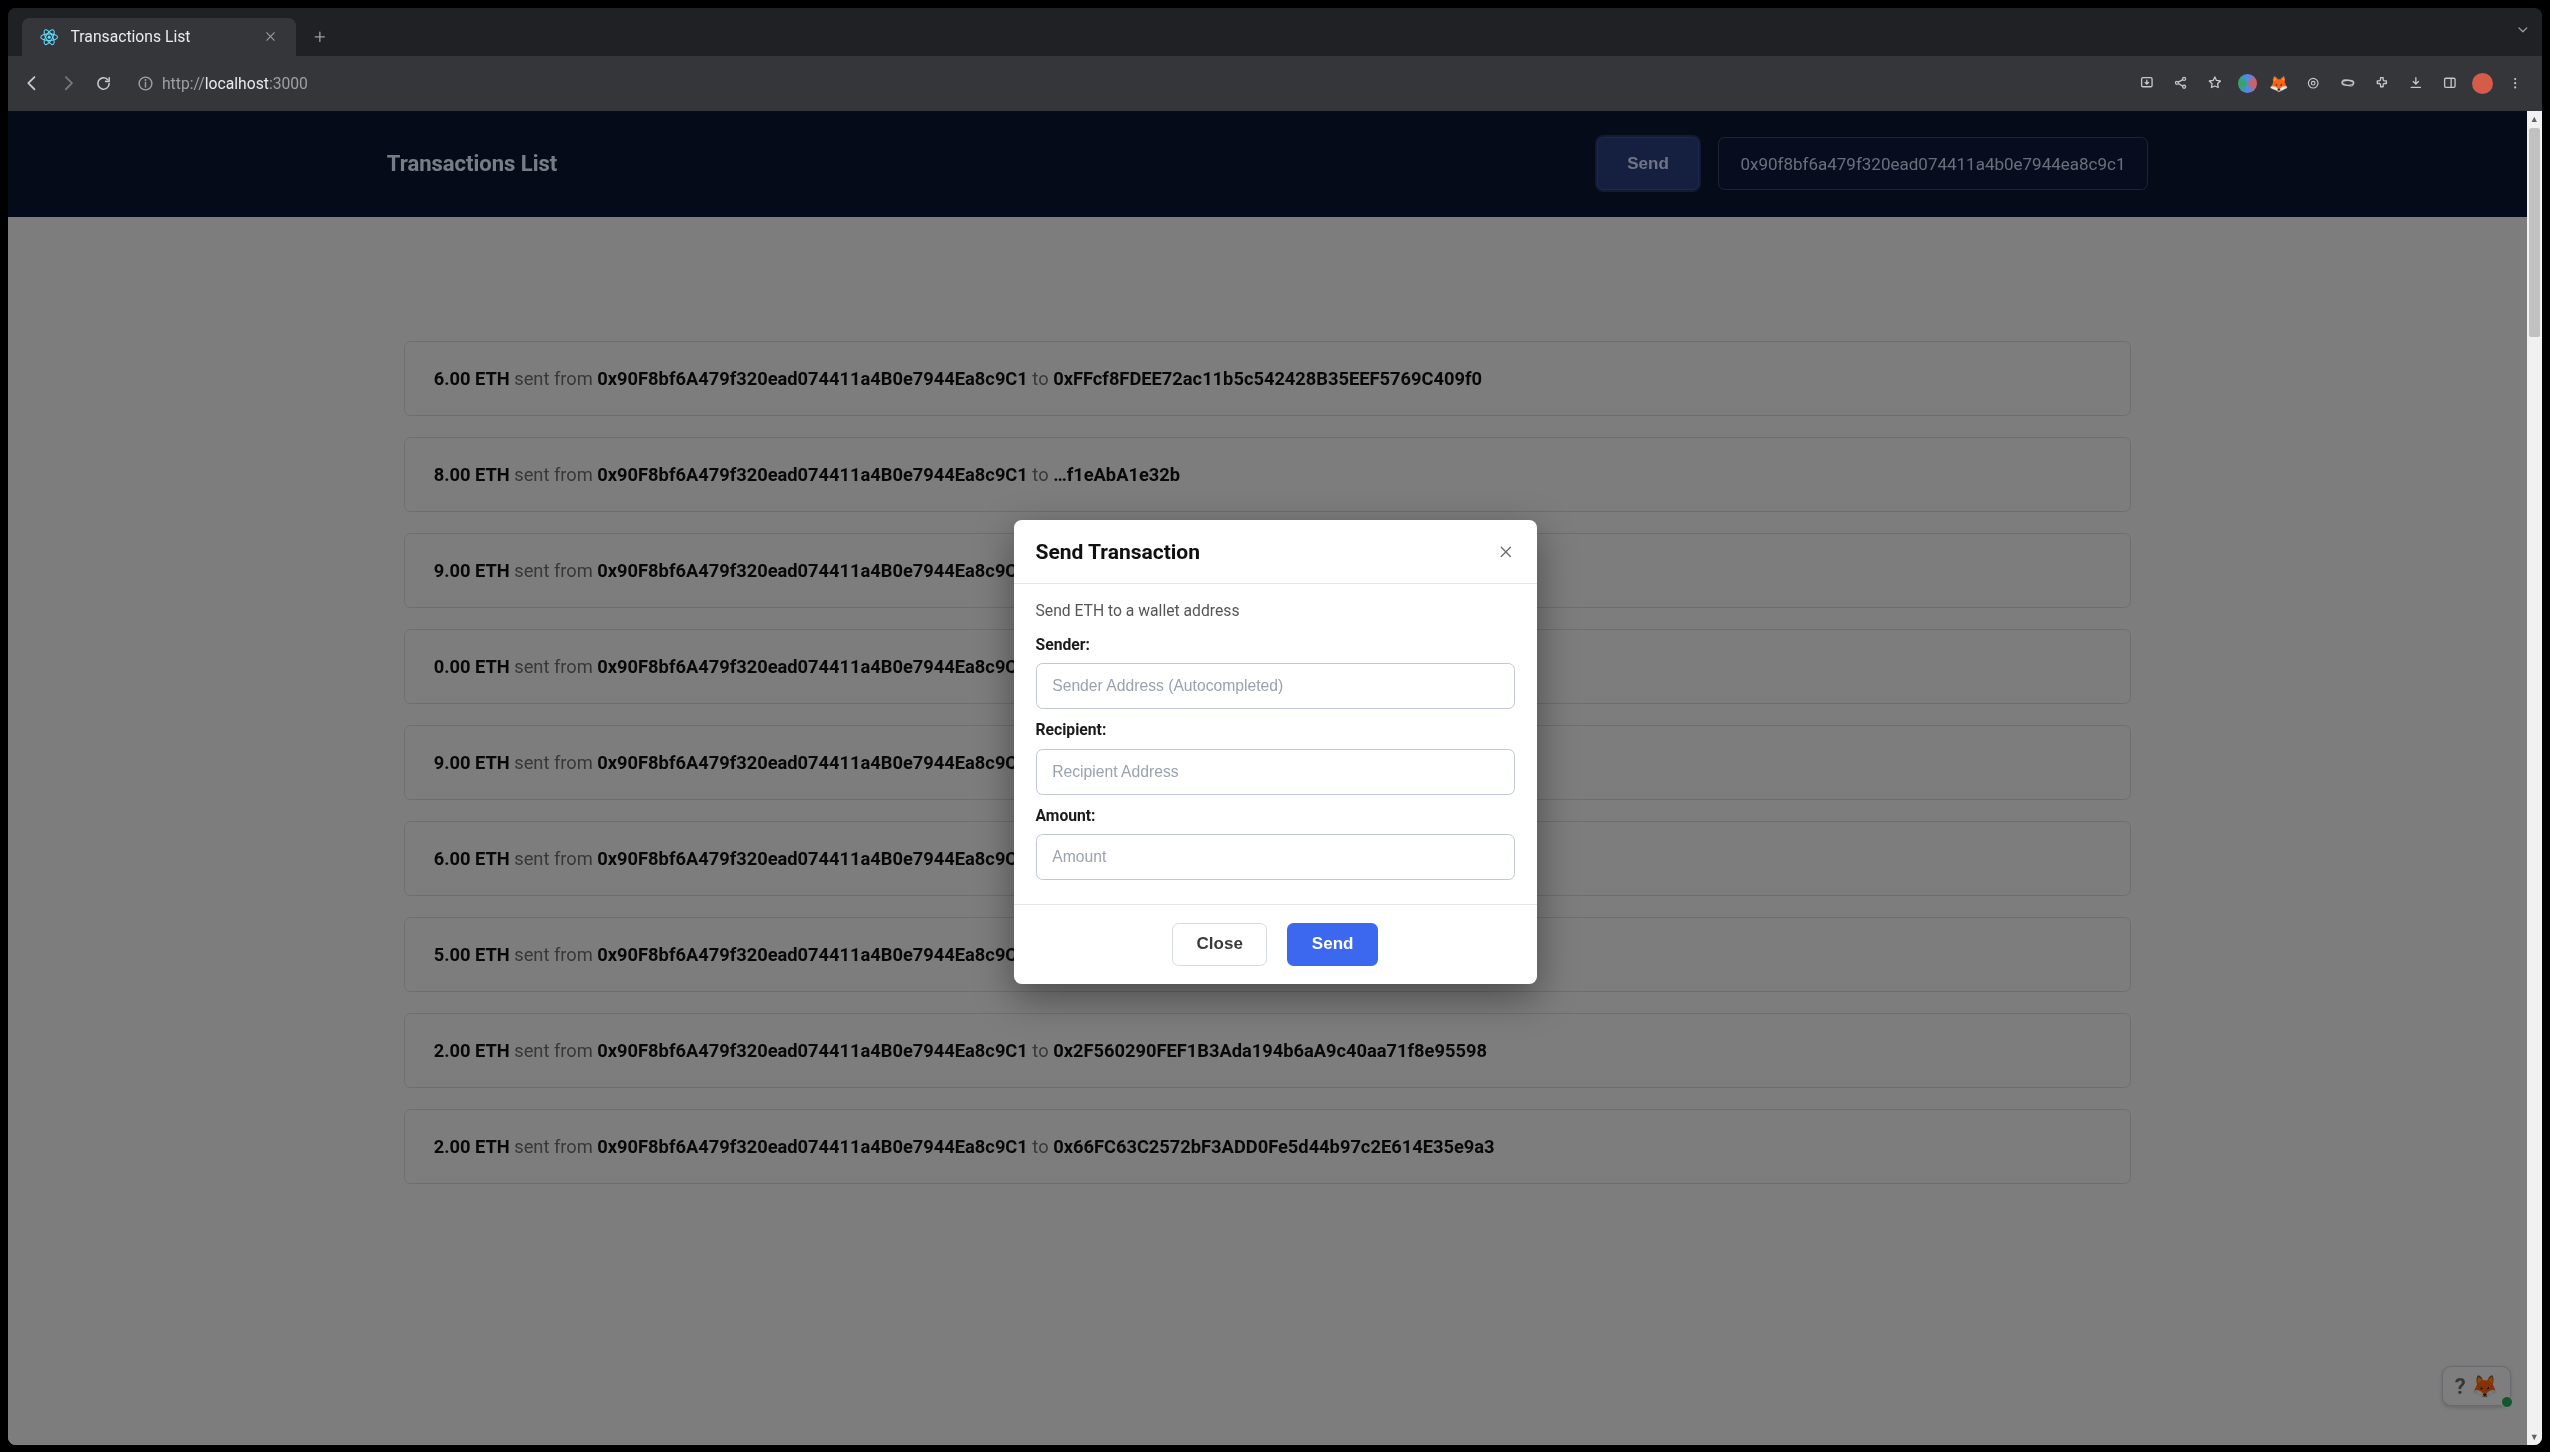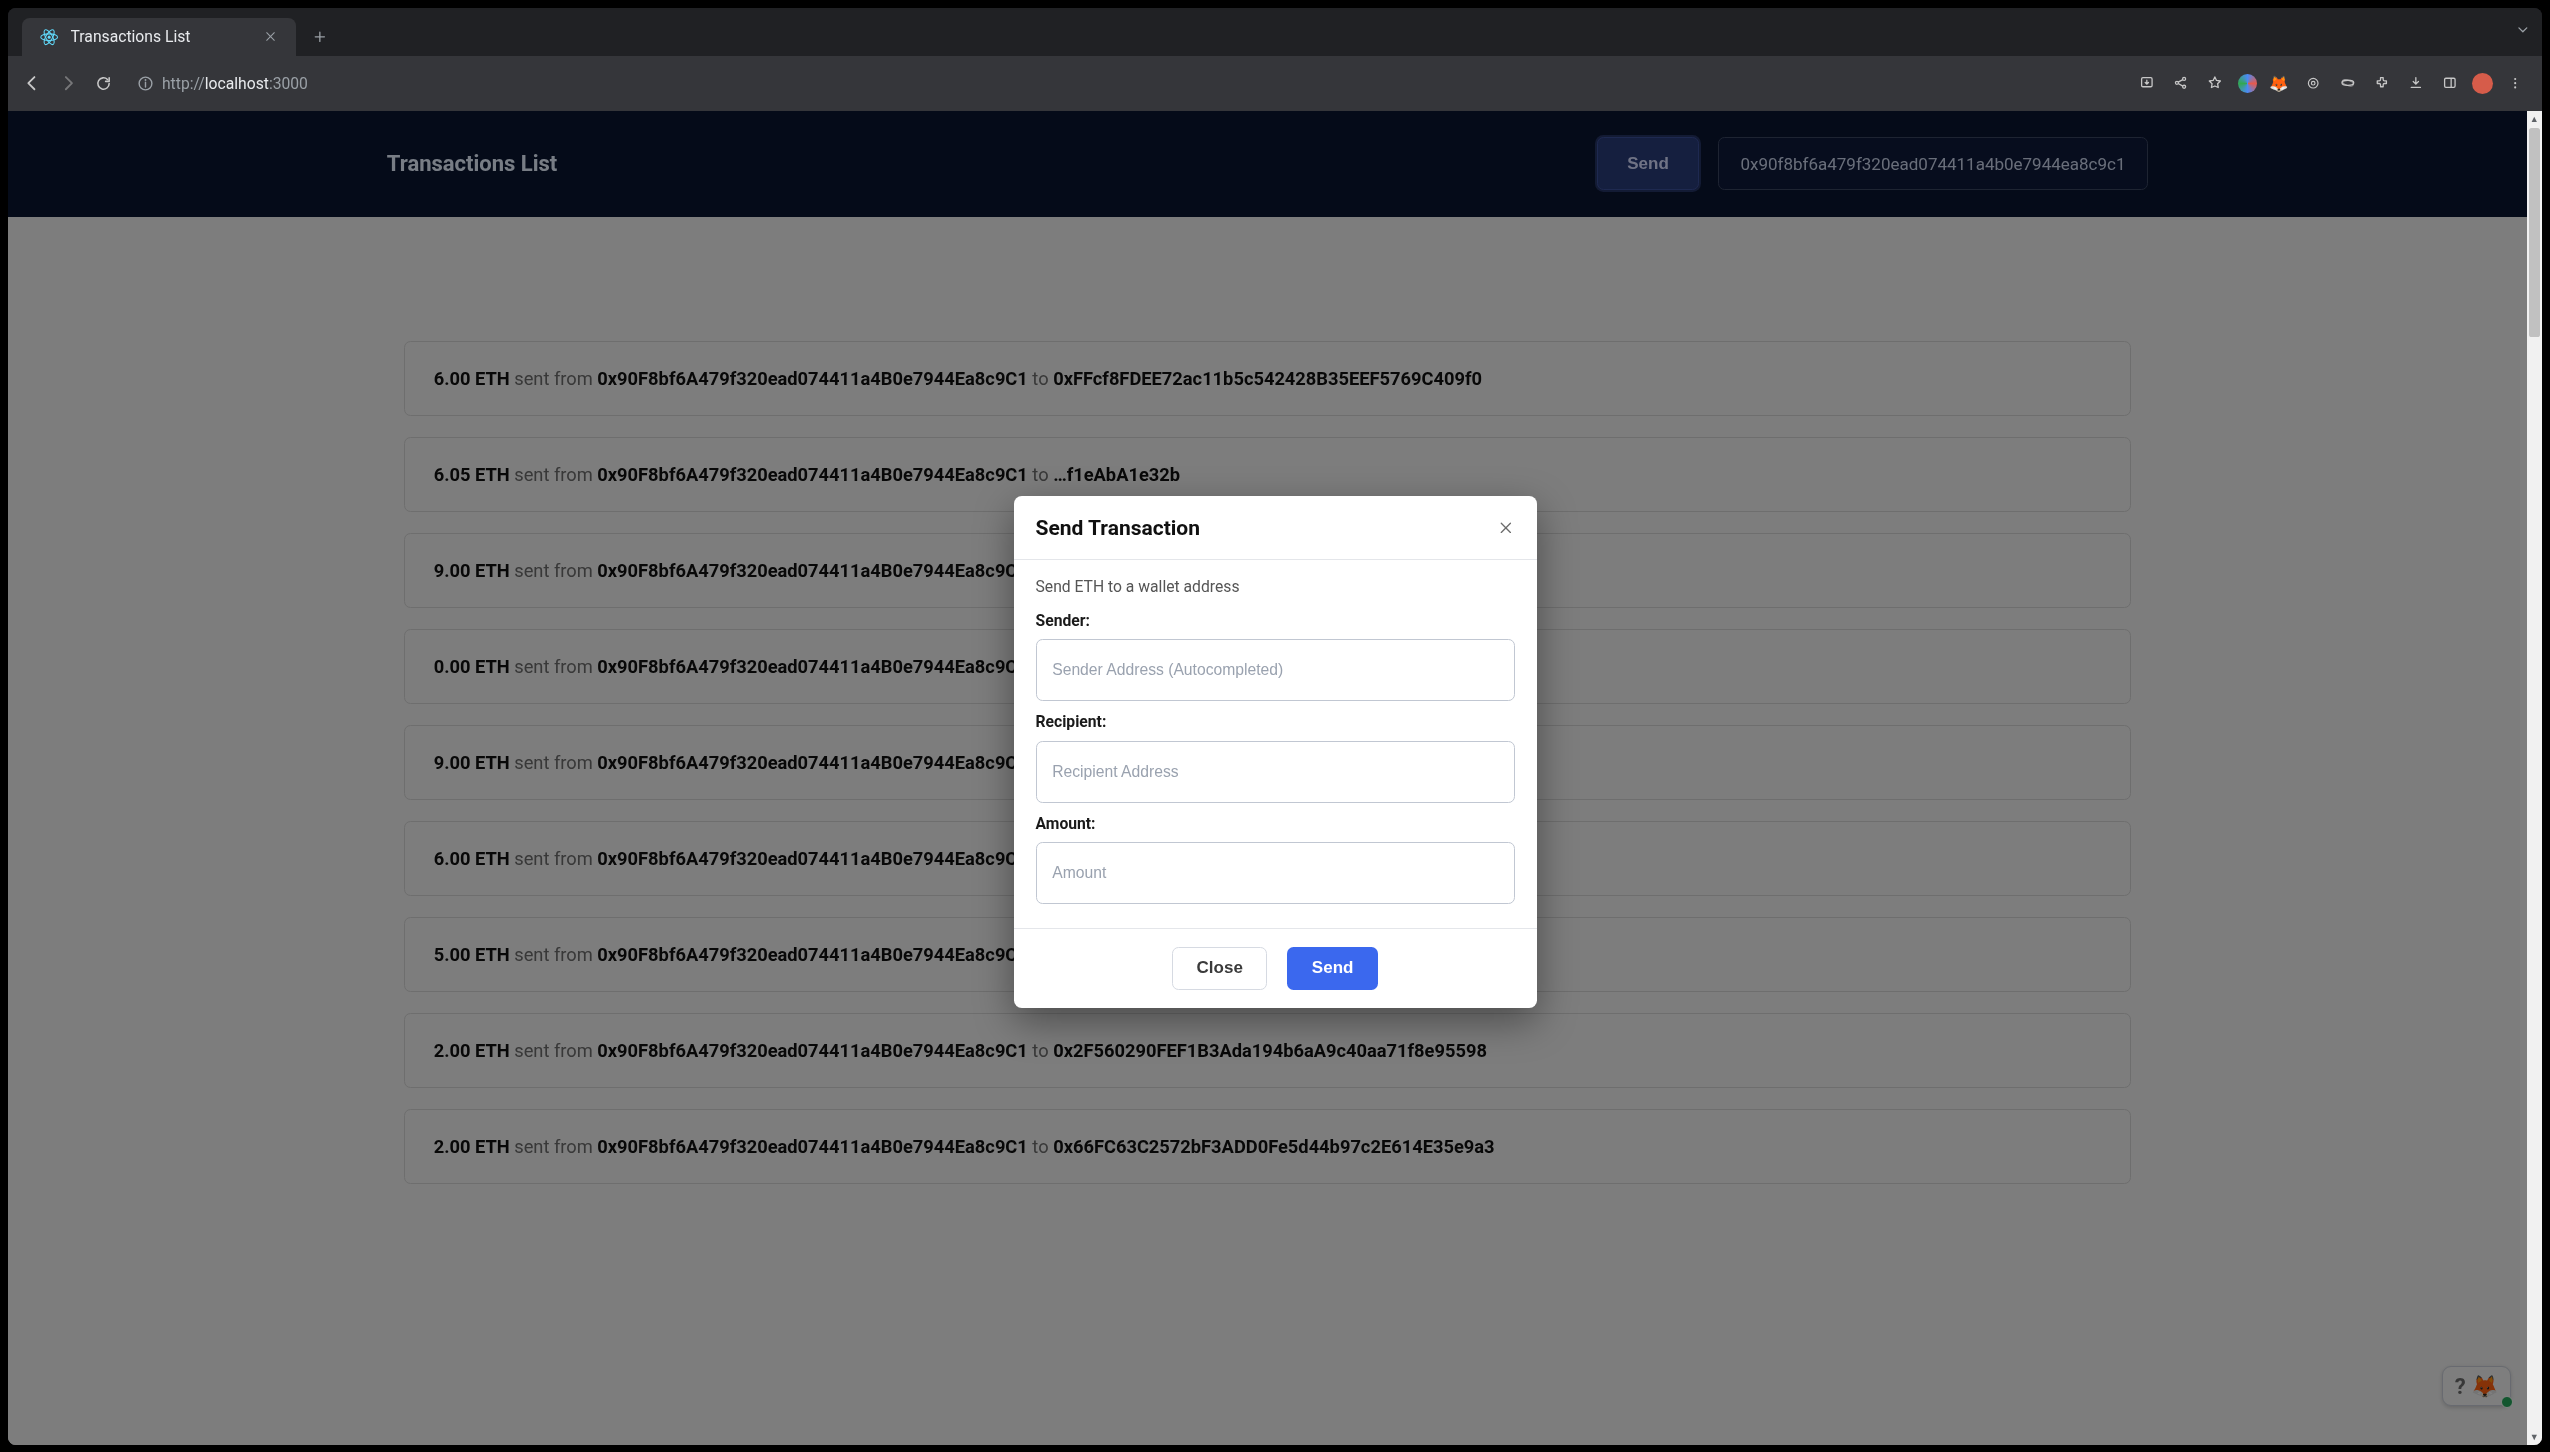--- a/index.html
+++ b/index.html
@@ -224,21 +224,21 @@
     padding: 19.6px 22px;
     border-bottom: 0.7px solid #e4e6ea;
   }
   .modal-title { font-size: 21px; font-weight: 700; color:#101010; }
   .modal-close { width:18.3px;height:18.3px; color:#6b6b6b; cursor:pointer; display:flex;align-items:center;justify-content:center; }
   .modal-body { padding: 17px 22px 6.5px; }
   .modal-desc { font-size: 15.7px; color:#555; margin-bottom: 14.4px; }
   .field-label { font-size: 15.7px; font-weight:700; color:#1a1a1a; margin: 11.8px 0 9.1px; display:block; }
   .field-input {
     width: 100%;
-    height: 62px;
+    height: 46px;
     border: 1.3px solid #c1c7d2;
     border-radius: 6.5px;
     padding: 0 15.7px;
     font-size: 15.7px;
     color:#333;
     background:#fff;
   }
   .field-input::placeholder { color:#9aa2af; }
   .modal-footer {
     border-top: 0.7px solid #e4e6ea;
@@ -396,21 +396,21 @@
         <div class="app-header">
           <div class="app-title">Transactions List</div>
           <div class="spacer"></div>
           <button class="send-button">Send</button>
           <div class="wallet-pill">0x90f8bf6a479f320ead074411a4b0e7944ea8c9c1</div>
         </div>
 
         <div class="tx-list" id="tx-list">
 
         <div class="tx-row"><b>6.00 ETH</b><span class="muted"> sent from </span><b>0x90F8bf6A479f320ead074411a4B0e7944Ea8c9C1</b><span class="muted"> to </span><b>0xFFcf8FDEE72ac11b5c542428B35EEF5769C409f0</b></div>
-            <div class="tx-row"><b>6.05 ETH</b><span class="muted"> sent from </span><b>0x90F8bf6A479f320ead074411a4B0e7944Ea8c9C1</b><span class="muted"> to </span><b>…f1eAbA1e32b</b></div>
+            <div class="tx-row"><b>8.00 ETH</b><span class="muted"> sent from </span><b>0x90F8bf6A479f320ead074411a4B0e7944Ea8c9C1</b><span class="muted"> to </span><b>…f1eAbA1e32b</b></div>
             <div class="tx-row"><b>9.00 ETH</b><span class="muted"> sent from </span><b>0x90F8bf6A479f320ead074411a4B0e7944Ea8c9C1</b><span class="muted"> to </span><b>…14fDcA89b117</b></div>
             <div class="tx-row"><b>0.00 ETH</b><span class="muted"> sent from </span><b>0x90F8bf6A479f320ead074411a4B0e7944Ea8c9C1</b><span class="muted"> to </span><b>…D461F3Ef9A9</b></div>
             <div class="tx-row"><b>9.00 ETH</b><span class="muted"> sent from </span><b>0x90F8bf6A479f320ead074411a4B0e7944Ea8c9C1</b><span class="muted"> to </span><b>…dA5a3d3DA6E</b></div>
             <div class="tx-row"><b>6.00 ETH</b><span class="muted"> sent from </span><b>0x90F8bf6A479f320ead074411a4B0e7944Ea8c9C1</b><span class="muted"> to </span><b>…754cD57C2b60</b></div>
             <div class="tx-row"><b>5.00 ETH</b><span class="muted"> sent from </span><b>0x90F8bf6A479f320ead074411a4B0e7944Ea8c9C1</b><span class="muted"> to </span><b>…f8733Ee843</b></div>
             <div class="tx-row"><b>2.00 ETH</b><span class="muted"> sent from </span><b>0x90F8bf6A479f320ead074411a4B0e7944Ea8c9C1</b><span class="muted"> to </span><b>0x2F560290FEF1B3Ada194b6aA9c40aa71f8e95598</b></div>
             <div class="tx-row"><b>2.00 ETH</b><span class="muted"> sent from </span><b>0x90F8bf6A479f320ead074411a4B0e7944Ea8c9C1</b><span class="muted"> to </span><b>0x66FC63C2572bF3ADD0Fe5d44b97c2E614E35e9a3</b></div>
           </div>
 
       </div>

